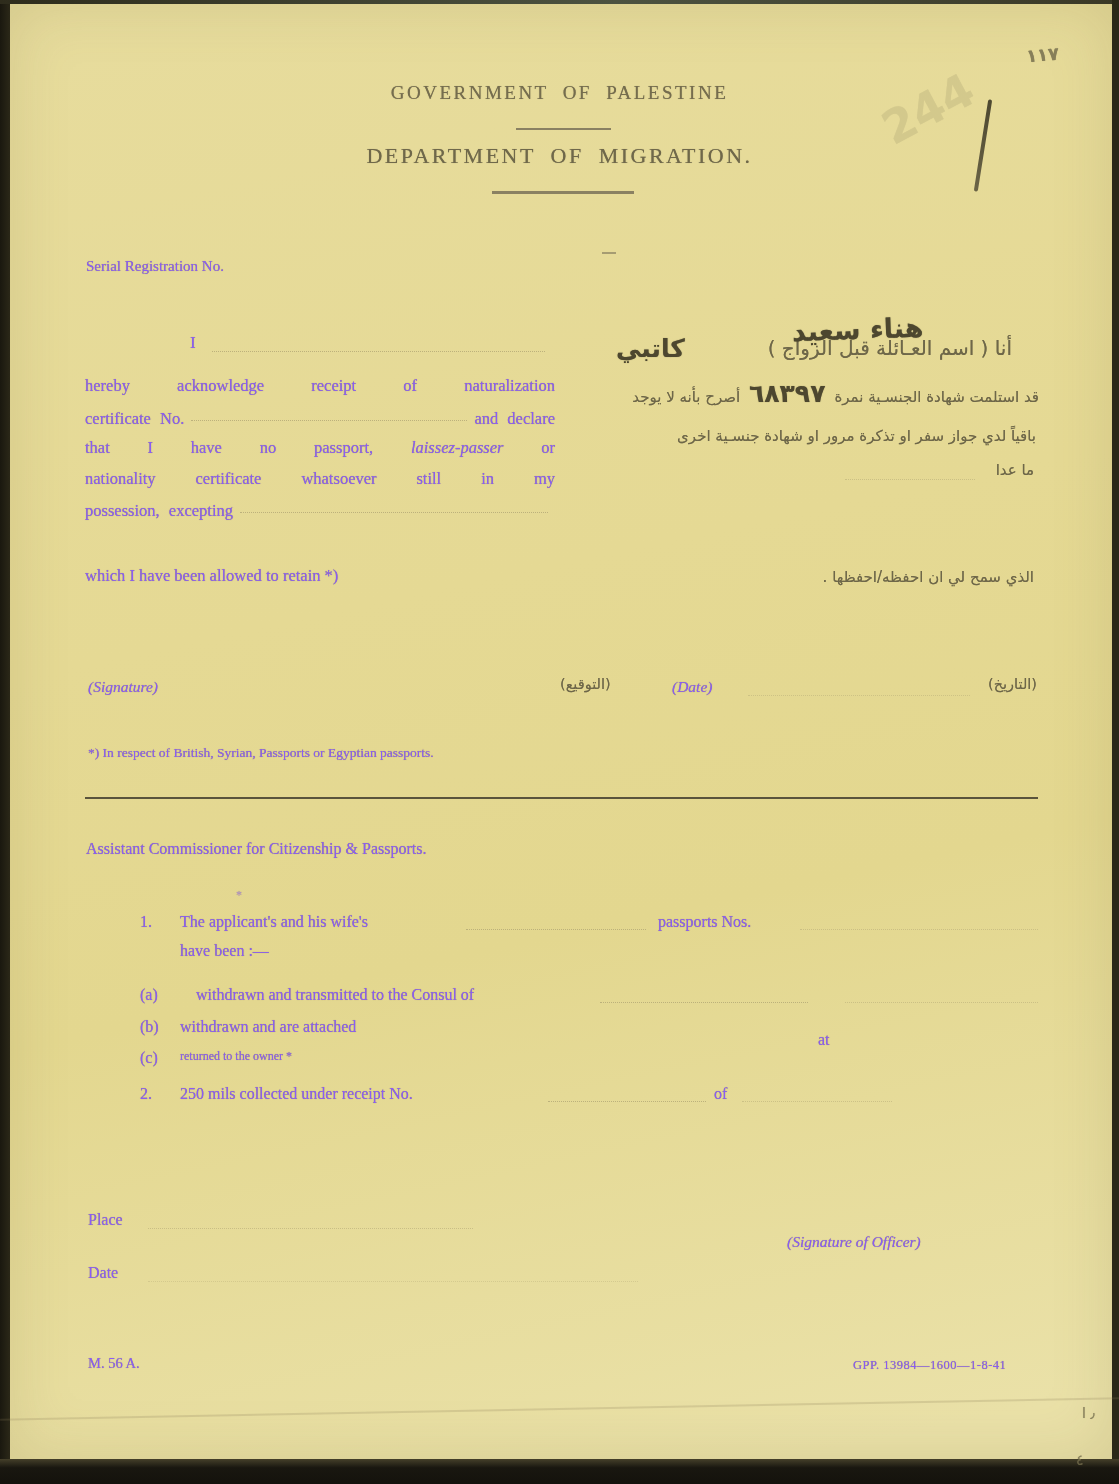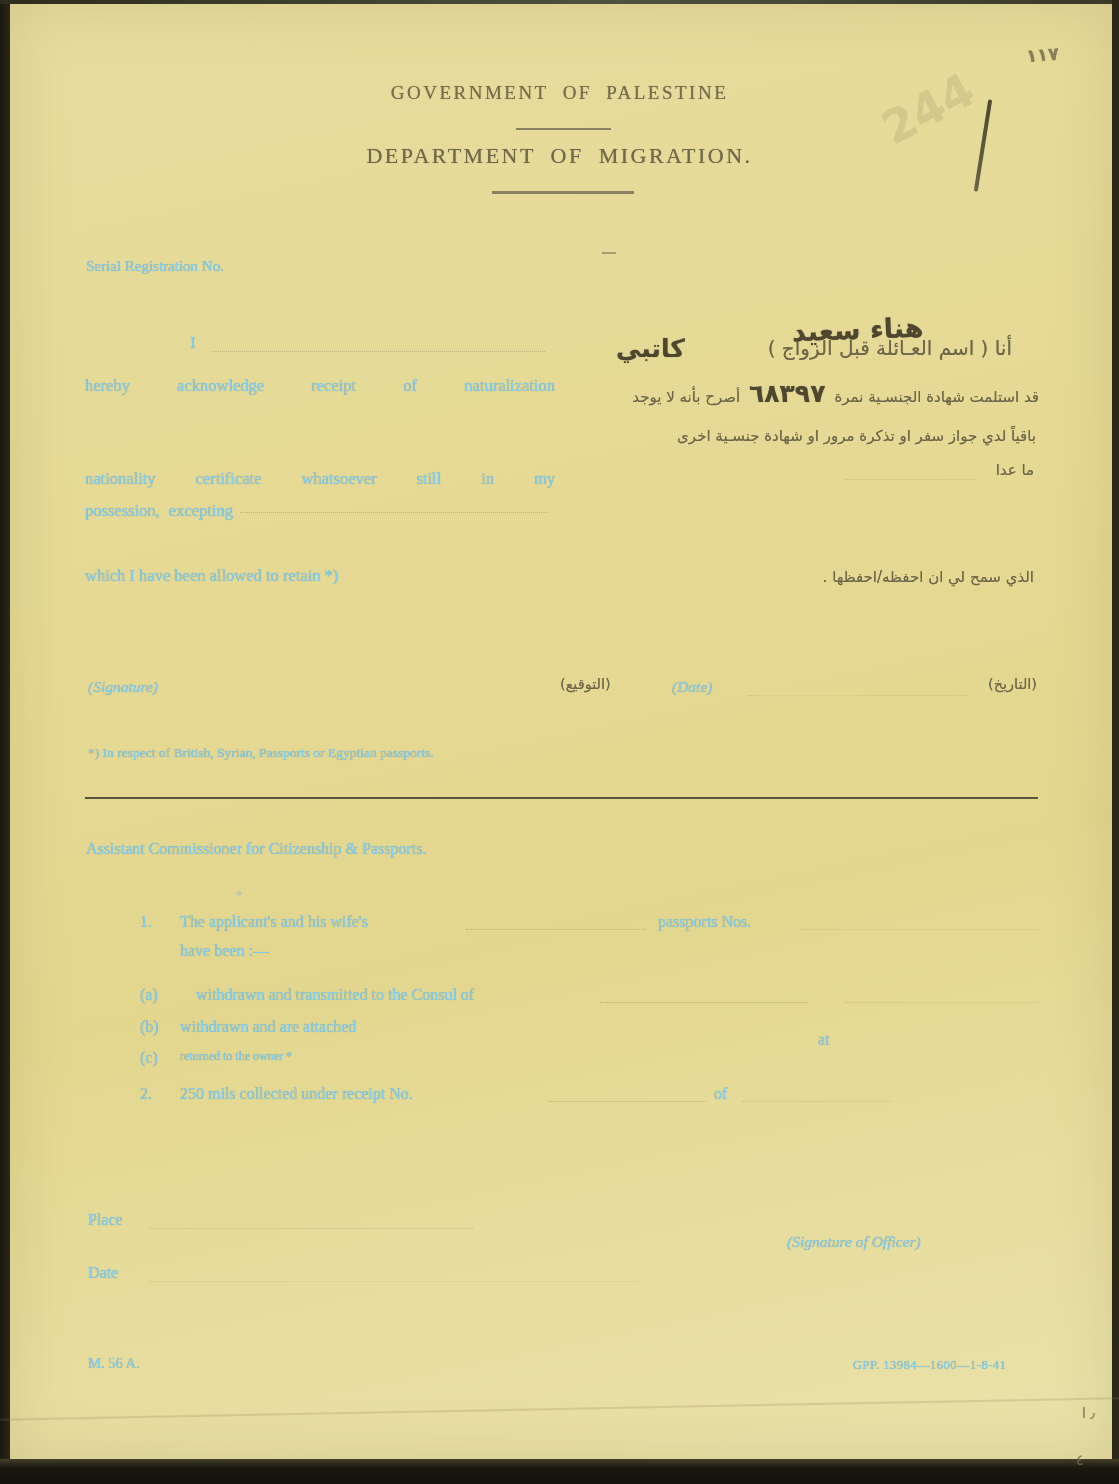--- a/index.html
+++ b/index.html
@@ -2,21 +2,21 @@
 <html><head>
 <meta charset="utf-8">
 <style>
   html,body{margin:0;padding:0;background:#14120c;}
   #scan{position:relative;width:1119px;height:1484px;overflow:hidden;background:#1c1a12;
         font-family:"Liberation Serif", serif;}
   #paper{position:absolute;left:10px;top:4px;right:7px;bottom:25px;
          background:linear-gradient(168deg,#e7dc9d 0%,#e5d994 40%,#e3d78f 62%,#eae1a8 96%);
          box-shadow:inset 0 0 60px rgba(120,110,60,.18);}
   .edge{position:absolute;}
-  .txt{position:absolute;color:#7dd3fc;text-shadow:0 0 .7px rgba(110,103,73,.75);}
+  .txt{position:absolute;color:#8b5cf6;text-shadow:0 0 .7px rgba(110,103,73,.75);}
   .it{font-style:italic;}
   .hdr{left:0;right:0;text-align:center;letter-spacing:2.5px;word-spacing:7px;color:#756d4e;}
   .bigtitle{left:0;right:0;text-align:center;font-family:"Liberation Sans",sans-serif;
             font-weight:700;letter-spacing:1px;word-spacing:12px;color:#514b37;
             text-shadow:0 0 .8px rgba(81,75,55,.8);}
   .rule{position:absolute;background:#8a8162;}
   .dots{position:absolute;height:0;border-bottom:1.5px dotted #b3a876;opacity:.8;}
   .para{width:470px;text-align:justify;text-align-last:justify;font-size:16.5px;
         word-spacing:5px;line-height:1;}
   .flexline{display:flex;align-items:baseline;width:470px;font-size:16.5px;word-spacing:5px;}
@@ -51,21 +51,31 @@
   <div class="rule" style="left:492px;top:191px;width:142px;height:2.5px;"></div>
   <div class="rule" style="left:602px;top:252px;width:14px;height:2px;opacity:.7;"></div>
 
   <div class="txt" style="left:86px;top:258px;font-size:15px;">Serial  Registration  No.</div>
 
   <div class="txt" style="left:190px;top:333px;font-size:17px;">I</div>
   <div class="dots" style="left:212px;top:351px;width:333px;"></div>
 
   <div class="txt para" style="left:85px;top:378px;">hereby acknowledge receipt of naturalization</div>
 
+  <div class="txt flexline" style="left:85px;top:409px;">
+    <span>certificate No.</span>
+    <span class="dotfill"></span>
+    <span>and declare</span>
+  </div>
 
+  <div class="txt para" style="left:85px;top:440px;">
+    <span>that I have no passport,</span>
+    <span class="it">laissez-passer</span>
+    <span>or</span>
+  </div>
 
   <div class="txt para" style="left:85px;top:471px;">nationality certificate whatsoever still in my</div>
 
   <div class="txt flexline" style="left:85px;top:501px;">
     <span>possession, excepting</span>
     <span class="dotfill"></span>
   </div>
 
   <div class="txt" style="left:85px;top:566px;font-size:16.5px;">which  I  have  been  allowed  to  retain  *)</div>
 

